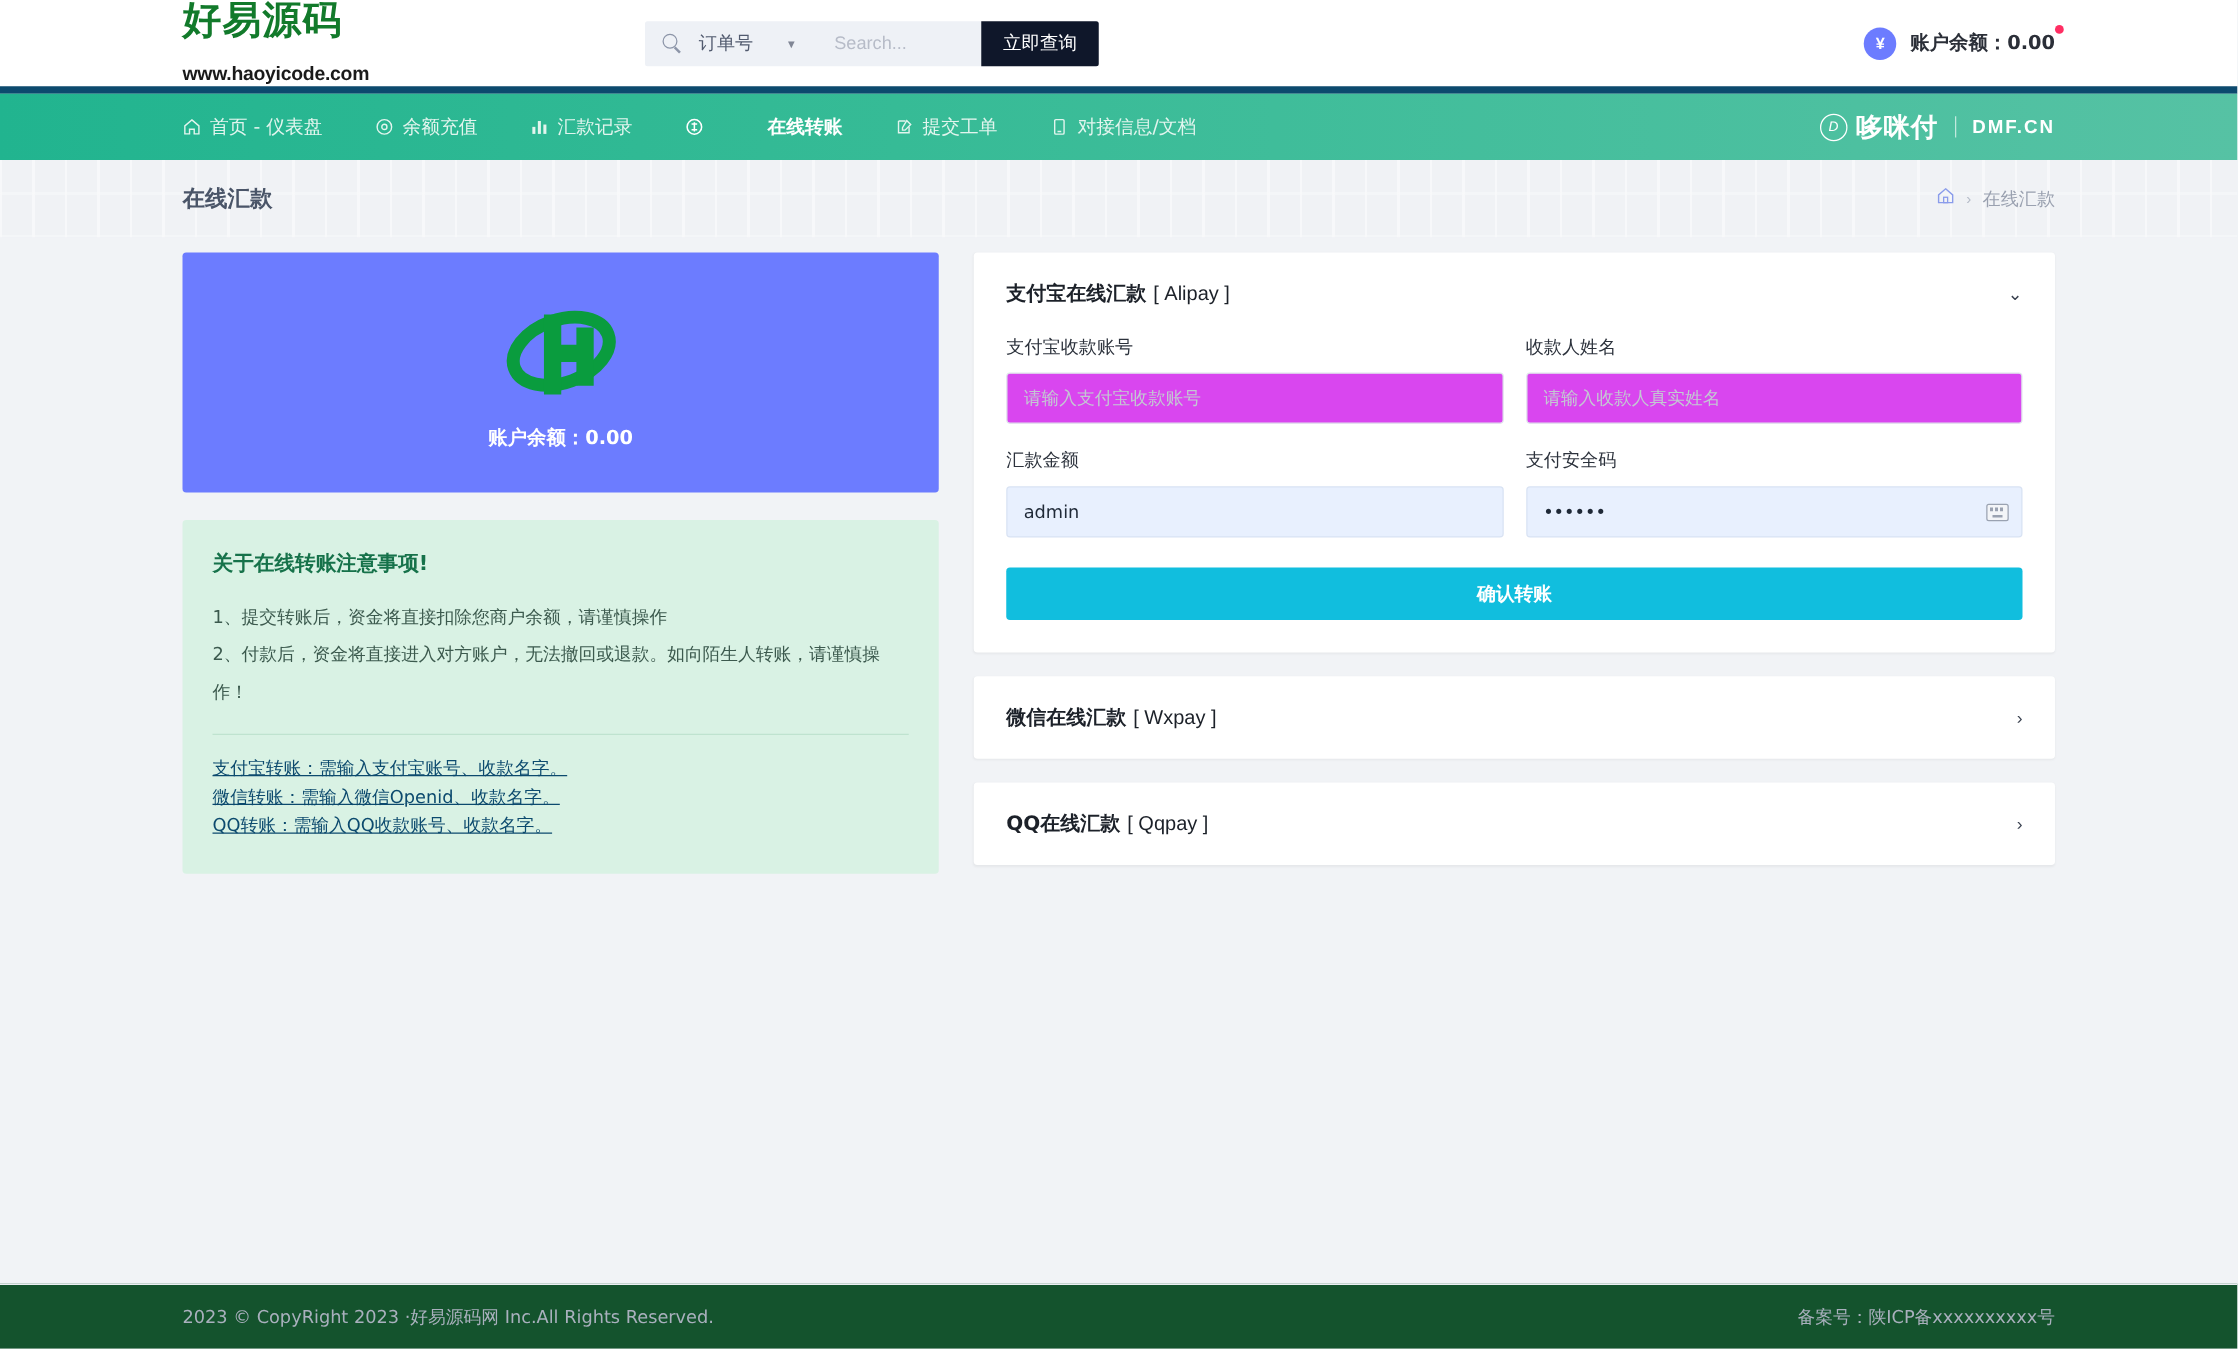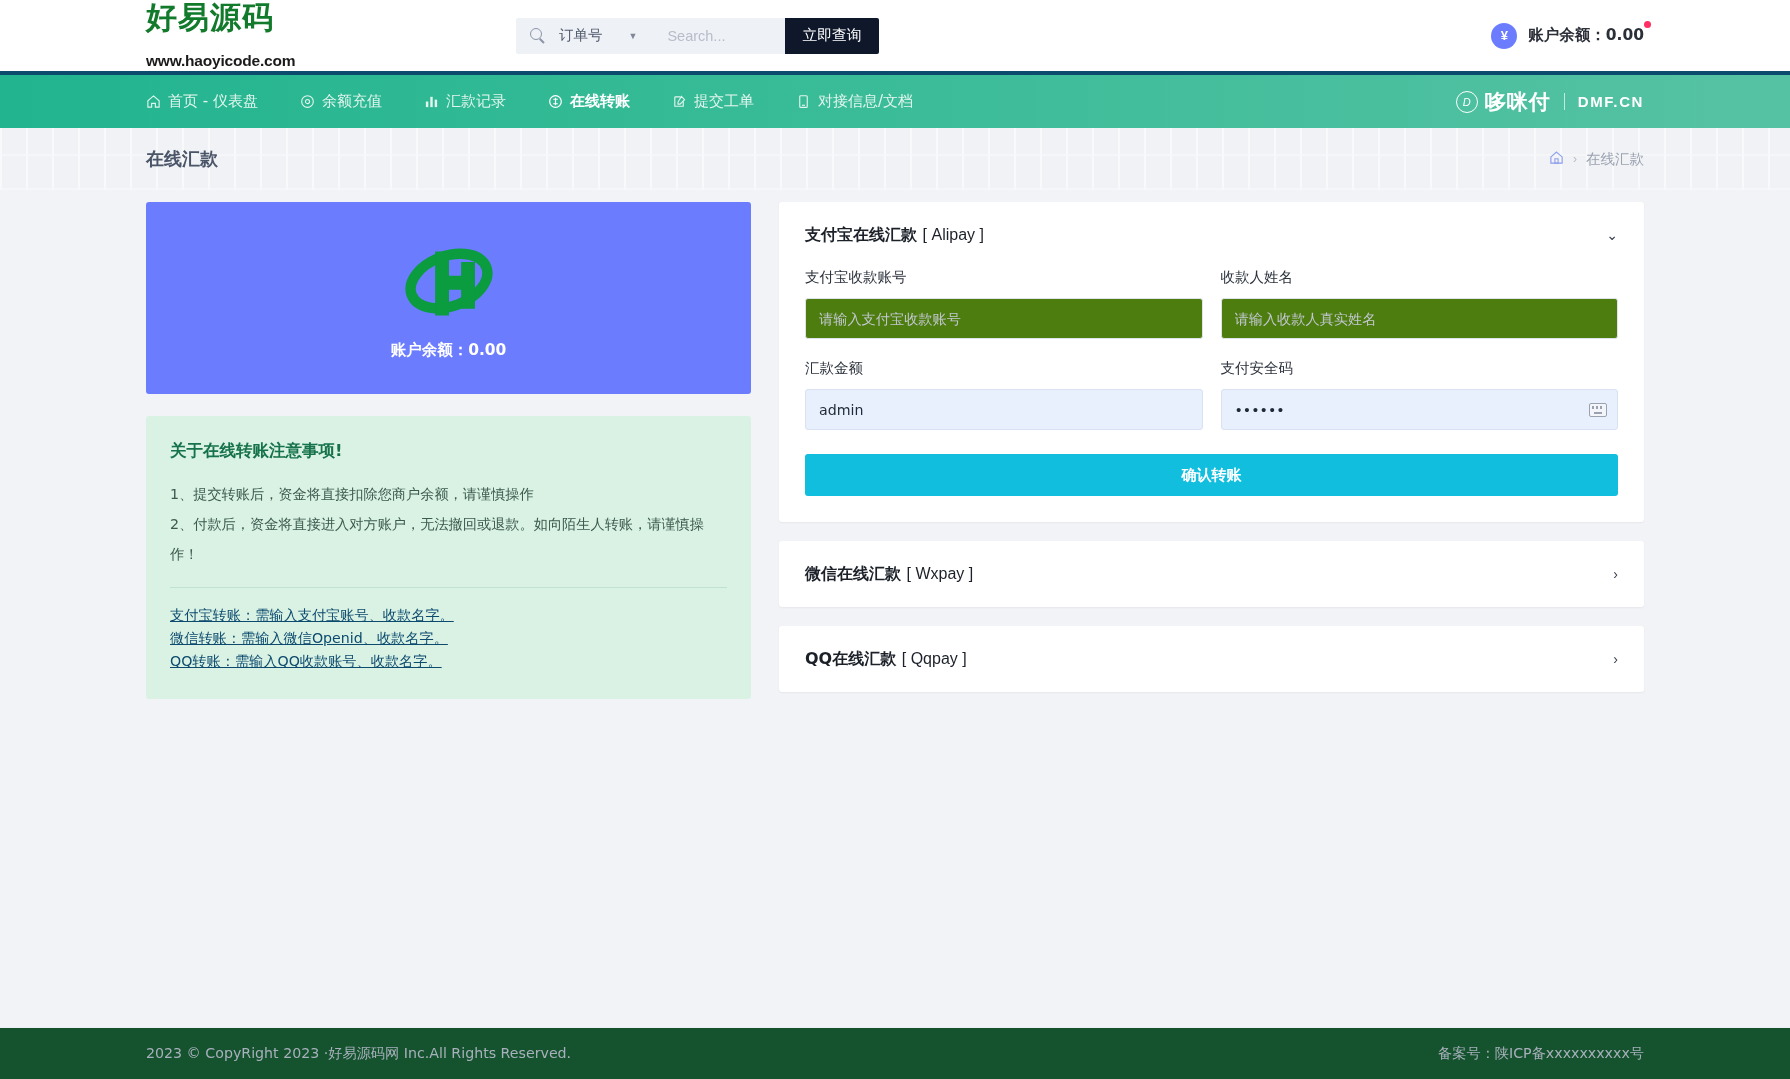--- a/index.html
+++ b/index.html
@@ -8,21 +8,21 @@
     font-family: "Liberation Sans", "DejaVu Sans", sans-serif;
     background: #f1f3f6;
     overflow: hidden;
   }
   .page { width: 1790px; height: 1079px; display: flex; flex-direction: column; position: relative; }
 
   
   .topbar {
     height: 75px; background: #ffffff; flex: none;
     display: flex; align-items: center; padding: 0 146px 0 146px;
-    border-bottom: 4px solid #0c4a6e;
+    border-bottom: 6px solid #0c4a6e;
   }
   .logo-block { display: flex; flex-direction: column; justify-content: center; width: 196px; }
   .logo-cn {
     font-size: 31px; font-weight: bold; color: #127a2b; letter-spacing: 1px; line-height: 1.05;
     font-family: "DejaVu Sans", sans-serif;
   }
   .logo-url { font-size: 15.5px; color: #1a1a1a; font-weight: bold; letter-spacing: -0.2px; margin-top: 19px; }
 
   .search-wrap { display: flex; align-items: center; margin-left: 174px; height: 36px; }
   .search-box {
@@ -70,21 +70,21 @@
   .nav {
     height: 53px; flex: none;
     background: linear-gradient(90deg, #21b48f 0%, #36bb96 40%, #56c2a4 100%);
     display: flex; align-items: center; padding: 0 146px;
   }
   .nav-item {
     display: flex; align-items: center; color: #e2f5ee; font-size: 15px;
     margin-right: 42px; cursor: pointer; height: 53px;
     font-family: "DejaVu Sans", sans-serif;
   }
-  .nav-item.active { color: #ffffff; font-weight: bold; }
+  .nav-item.active { color: #ffffff; font-weight: bold; gap: 44px; }
   .nav-ico { margin-right: 7px; display: inline-flex; align-items: center; }
   .nav-right {
     margin-left: auto; display: flex; align-items: center; gap: 7px;
   }
   .dmf-circle {
     width: 22px; height: 22px; border-radius: 50%; border: 1.6px solid #ffffff;
     display: flex; align-items: center; justify-content: center;
     font-size: 11px; color: #fff; font-style: italic;
   }
   .dmf-cn { font-size: 21px; color: #fff; font-weight: bold; letter-spacing: 1px; font-family: "DejaVu Sans", sans-serif; }
@@ -150,21 +150,21 @@
   .panel-body { padding: 0 26px 26px 26px; }
   .form-row { display: flex; gap: 18px; }
   .form-group { flex: 1; }
   .form-label {
     display: block; font-size: 14.5px; color: #2c323c; margin-bottom: 11px;
     font-family: "DejaVu Sans", sans-serif;
   }
   .form-field {
     width: 100%; height: 41px; border: 1px solid #dfe3eb; border-radius: 3px;
     padding: 0 13px; font-size: 14.2px; color: #3c4characters;
-    outline: none; background: #4d7c0f; font-family: "DejaVu Sans", sans-serif;
+    outline: none; background: #d946ef; font-family: "DejaVu Sans", sans-serif;
   }
   .form-field::placeholder { color: #c3c8d2; }
   .form-field.filled { background: #e8f0fe; color: #1f2937; border-color: #d8e2f3; }
   .field-wrap { position: relative; }
   .kbd-ico {
     position: absolute; right: 11px; top: 50%; transform: translateY(-50%);
     width: 18px; height: 14px; border: 1.4px solid #9aa2b1; border-radius: 2px;
     background: #f3f5f8;
   }
   .kbd-ico:before {

